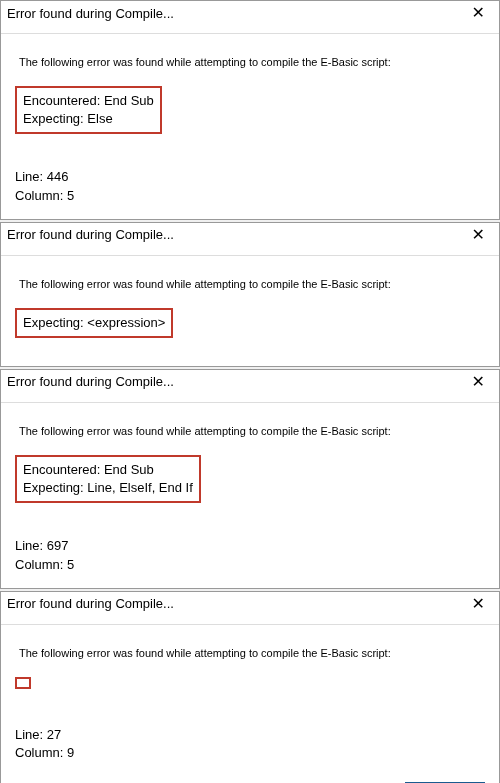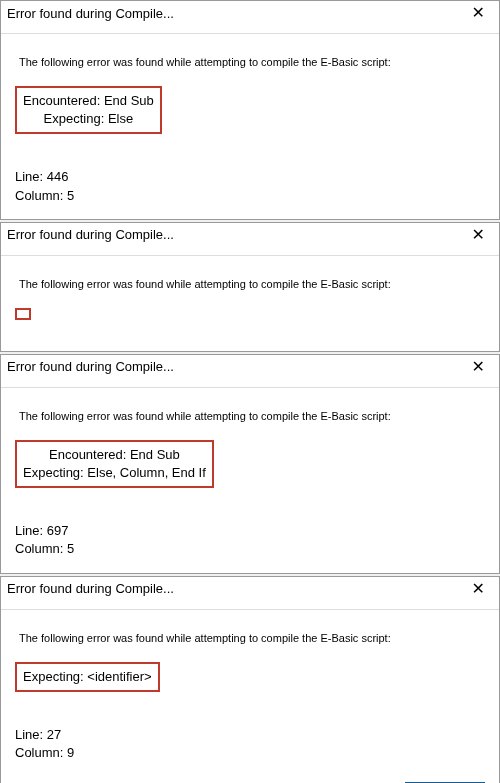--- a/index.html
+++ b/index.html
@@ -46,21 +46,20 @@
     .intro {
       margin: 12px 0 18px 4px;
       color: #000;
       font-size: 11px;
     }
     .boxed {
       border: 2px solid #c0392b;
       padding: 4px 6px;
       display: inline-block;
       margin-bottom: 14px;
-      text-align: center;
     }
     .line {
       color: #000;
       font-size: 13px;
       line-height: 1.4;
     }
     .meta {
       margin-top: 20px;
     }
     .footer {
@@ -102,37 +101,37 @@
       <div class="body"><div class="intro">The following error was found while attempting to compile the E-Basic script:</div><div class="boxed"><div class="line"><span>Encountered: </span><span>End Sub</span></div><div class="line"><span>Expecting: </span><span>Else</span></div></div><div class="meta">
           <div class="line">Line: 446</div>
           <div class="line">Column:   5</div>
         </div></div>
     </div>
     <div class="dialog">
       <div class="titlebar">
         <span class="titlebar-title">Error found during Compile...</span>
         <span class="close-btn">✕</span>
       </div>
-      <div class="body"><div class="intro">The following error was found while attempting to compile the E-Basic script:</div><div class="boxed"></div></div>
+      <div class="body"><div class="intro">The following error was found while attempting to compile the E-Basic script:</div><div class="boxed"><div class="line"><span>Expecting: </span><span>&lt;expression&gt;</span></div></div></div>
     </div>
     <div class="dialog">
       <div class="titlebar">
         <span class="titlebar-title">Error found during Compile...</span>
         <span class="close-btn">✕</span>
       </div>
-      <div class="body"><div class="intro">The following error was found while attempting to compile the E-Basic script:</div><div class="boxed"><div class="line"><span>Encountered: </span><span>End Sub</span></div><div class="line"><span>Expecting: </span><span>Else, Column, End If</span></div></div><div class="meta">
+      <div class="body"><div class="intro">The following error was found while attempting to compile the E-Basic script:</div><div class="boxed"><div class="line"><span>Encountered: </span><span>End Sub</span></div><div class="line"><span>Expecting: </span><span>Line, ElseIf, End If</span></div></div><div class="meta">
           <div class="line">Line: 697</div>
           <div class="line">Column:   5</div>
         </div></div>
     </div>
     <div class="dialog" style="position: relative;">
       <div class="titlebar">
         <span class="titlebar-title">Error found during Compile...</span>
         <span class="close-btn">✕</span>
       </div>
-      <div class="body"><div class="intro">The following error was found while attempting to compile the E-Basic script:</div><div class="boxed"><div class="line"><span>Expecting: </span><span>&lt;identifier&gt;</span></div></div><div class="meta">
+      <div class="body"><div class="intro">The following error was found while attempting to compile the E-Basic script:</div><div class="boxed"></div><div class="meta">
           <div class="line">Line: 27</div>
           <div class="line">Column:   9</div>
         </div></div>
       <div class="footer"><button class="ok-btn">确定</button></div>
       <div class="watermark">知乎 @DONDON</div>
     </div>
   </div>
 
 </body></html>

